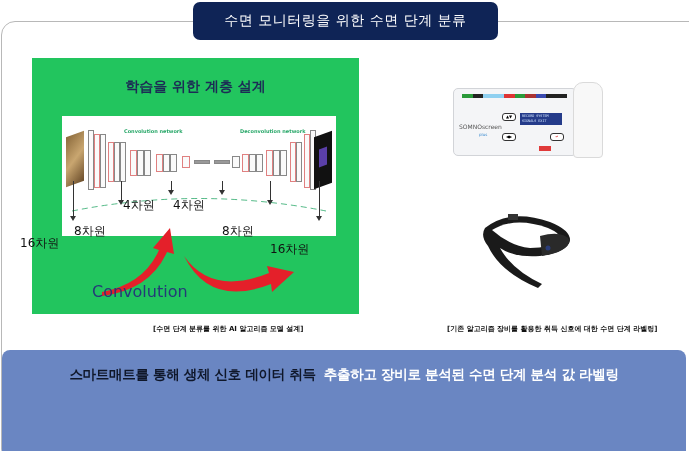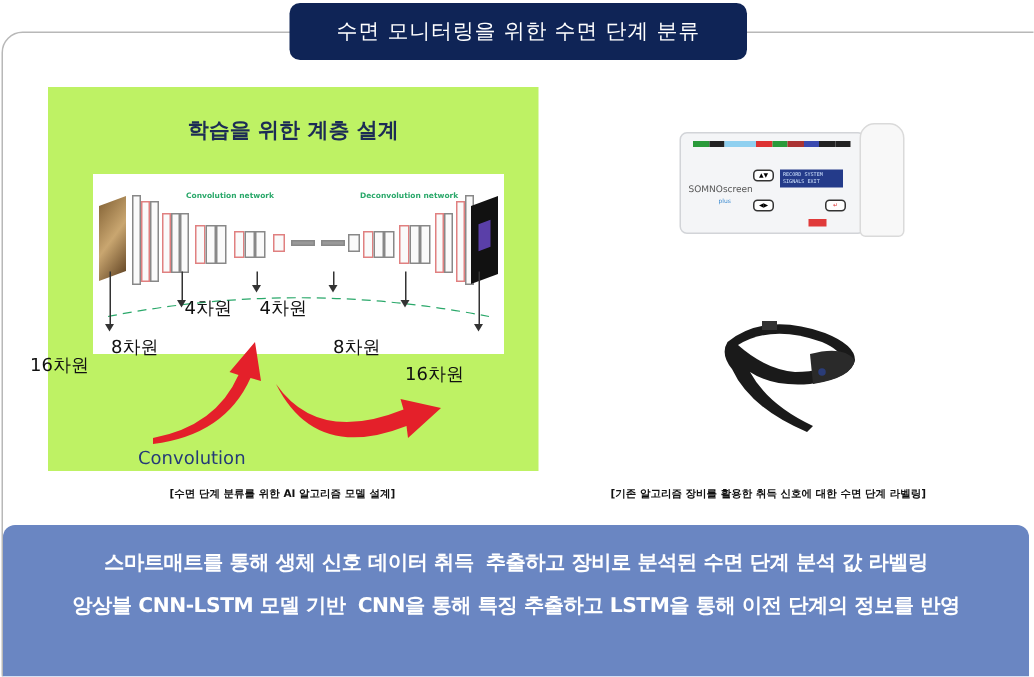--- a/index.html
+++ b/index.html
@@ -4,53 +4,53 @@
 <style>
   html, body { margin:0; padding:0; }
   body { width:689px; height:451px; background:#ffffff; position:relative; overflow:hidden;
          font-family:"DejaVu Sans", sans-serif; }
   .frame { position:absolute; left:1px; top:21px; width:705px; height:440px;
            border:1px solid #b8b8b8; border-radius:14px; background:#fff; }
   .title-box { position:absolute; left:193px; top:2px; width:305px; height:38px;
                background:#0f2456; border-radius:7px; color:#fff; font-weight:normal;
                font-size:14px; display:flex; align-items:center; justify-content:center;
                letter-spacing:0.5px; }
-  .left-panel { position:absolute; left:32px; top:58px; width:327px; height:256px; background:#bef264; }
+  .left-panel { position:absolute; left:32px; top:58px; width:327px; height:256px; background:#22c55e; }
   .lp-title { position:absolute; left:0; width:100%; top:20px; text-align:center; font-weight:bold;
               color:#1c2c55; font-size:14px; }
   .net { position:absolute; left:30px; top:58px; width:274px; height:120px; background:#ffffff; overflow:hidden; }
   .net-label { position:absolute; font-size:5px; font-weight:bold; color:#2aa86a; }
   .blk { position:absolute; border:1px solid #888; background:#fafafa; }
   .blk.r { border-color:#e08080; }
   .pic-in { position:absolute; left:4px; top:18px; width:18px; height:50px; background:linear-gradient(135deg,#8b6a3c,#c9a670,#6a4c2a); transform:skewY(-20deg); }
   .pic-out { position:absolute; right:4px; top:18px; width:18px; height:52px; background:#111; transform:skewY(-20deg); }
   .pic-out::after { content:""; position:absolute; left:5px; top:14px; width:8px; height:18px; background:#5a3fa8; }
   .vline { position:absolute; width:1px; background:#333; }
   .vline::after { content:""; position:absolute; left:-3px; bottom:-4px; border-left:3.5px solid transparent;
                   border-right:3.5px solid transparent; border-top:5px solid #333; }
   .dim { position:absolute; font-size:12px; color:#111; white-space:nowrap; }
-  .conv-label { position:absolute; font-size:12px; color:#243a78; white-space:nowrap;margin-top:16px; }
-  .caption { position:absolute; font-size:7px; font-weight:bold; color:#111; white-space:nowrap; }
+  .conv-label { position:absolute; font-size:16px; color:#243a78; white-space:nowrap; }
+  .caption { position:absolute; font-size:7px; font-weight:bold; color:#111; white-space:nowrap;margin-left:40px; }
   .device { position:absolute; left:445px; top:80px; width:190px; height:80px; }
   .dev-body { position:absolute; left:8px; top:8px; width:122px; height:66px; background:#f4f5f7;
               border:1px solid #d2d4d8; border-radius:5px; }
   .dev-strip { position:absolute; left:8px; top:5px; width:105px; height:4px; display:flex; }
   .dev-strip span { flex:1; }
   .dev-screen { position:absolute; left:66px; top:24px; width:42px; height:12px; background:#243b8a;
                 color:#cfe3ff; font-size:3.4px; line-height:5px; padding:1px 2px; box-sizing:border-box; font-family:"DejaVu Sans Mono", monospace; }
   .dev-brand { position:absolute; left:5px; top:34px; font-size:6px; color:#555; }
   .dev-btn { position:absolute; width:12px; height:6px; border:1px solid #333; border-radius:3px; background:#fff; font-size:4px; text-align:center; line-height:6px; }
   .dev-info { position:absolute; left:85px; top:57px; width:12px; height:5px; background:#e03a3a; }
   .dev-cap { position:absolute; left:128px; top:2px; width:28px; height:74px; background:#f8f8f8;
              border:1px solid #dadada; border-radius:10px 10px 4px 4px; }
   .headband { position:absolute; left:470px; top:200px; width:120px; height:90px; }
   .bottom { position:absolute; left:2px; top:350px; width:684px; height:101px; background:#6a86c2;
             border-radius:8px 8px 0 0; }
   .brow { position:absolute; left:0; width:100%; text-align:center; font-size:13.5px; font-weight:bold; white-space:nowrap; letter-spacing:-0.3px; }
-  .brow .k { color:#ffffff; }
+  .brow .k { color:#0f172a; }
   .brow .w { color:#ffffff; margin-left:8px; }
 </style>
 </head>
 <body>
 
 <div class="frame"></div>
 
 <div class="title-box">수면 모니터링을 위한 수면 단계 분류</div>
 
 <div class="left-panel">
@@ -155,16 +155,13 @@
   <circle cx="78" cy="48" r="2.5" fill="#2a3c78"></circle>
   <rect x="38" y="14" width="10" height="6" fill="#333"></rect>
 </svg>
 
 <span class="caption" style="left:407px;top:324px;">[기존 알고리즘 장비를 활용한 취득 신호에 대한 수면 단계 라벨링]</span>
 
 <div class="bottom">
   <div class="brow" style="top:16px;">
     <span class="k">스마트매트를 통해 생체 신호 데이터 취득</span><span class="w">추출하고 장비로 분석된 수면 단계 분석 값 라벨링</span>
   </div>
-  <div class="brow" style="top:45px;">
-    <span class="k">앙상블 CNN-LSTM 모델 기반</span><span class="w">CNN을 통해 특징 추출하고 LSTM을 통해 이전 단계의 정보를 반영</span>
-  </div>
 </div>
 
 </body></html>

